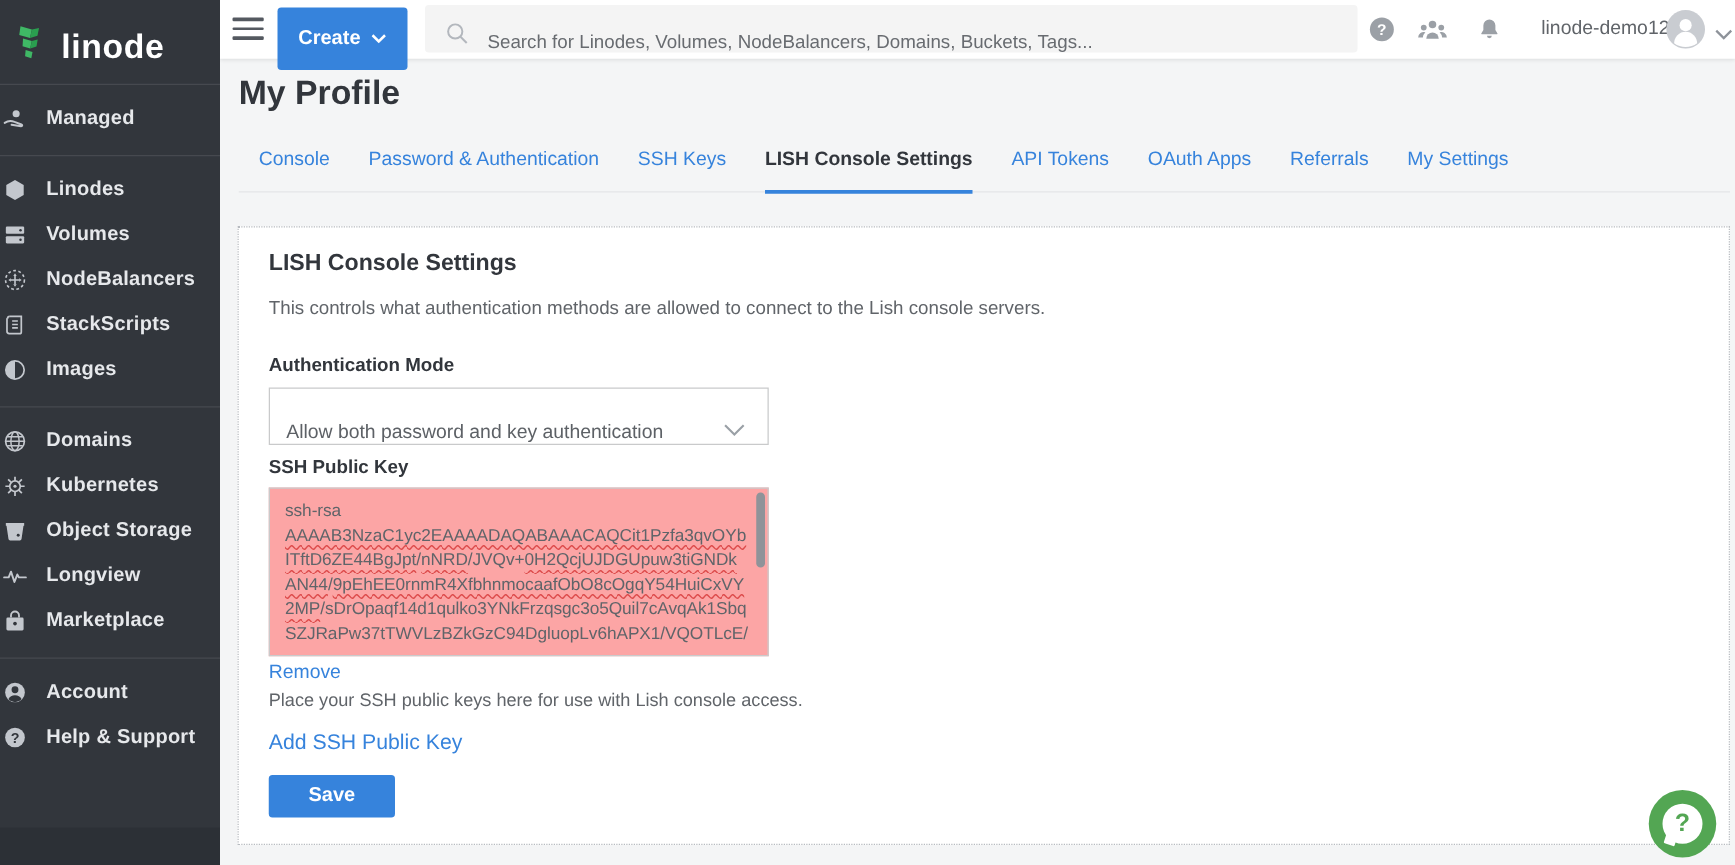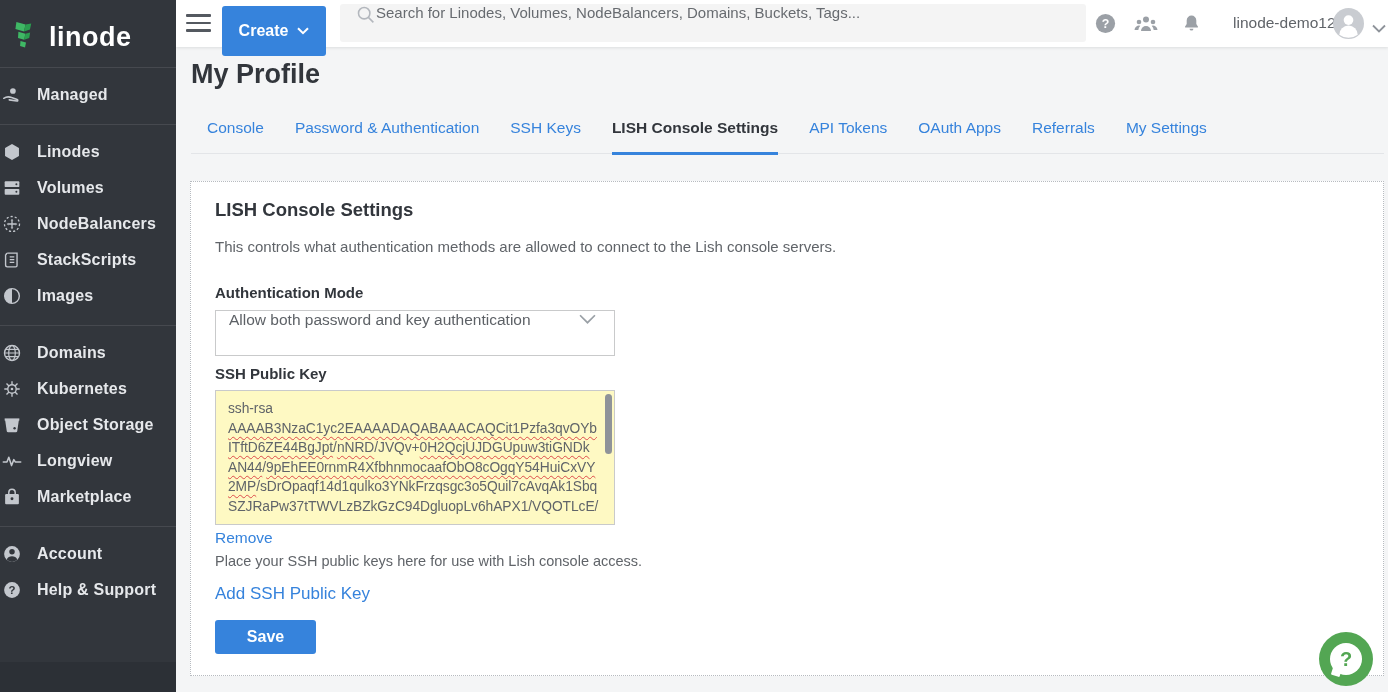--- a/index.html
+++ b/index.html
@@ -21,21 +21,21 @@
   
   .topbar { position:absolute; left:176px; top:0; width:1212px; height:47px; background:#fff;
             box-shadow:0 1px 3px rgba(50,54,60,.12); z-index:5; }
   .hamburger { position:absolute; left:10px; top:13px; width:25px; height:20px; display:flex;
                flex-direction:column; justify-content:space-between; cursor:pointer; padding:1px 0; }
   .hamburger span { display:block; height:2.6px; background:#545960; border-radius:1px; }
   .create-btn { position:absolute; left:46px; top:6px; width:104px; height:50px; background:#3683dc; border:none;
                 border-radius:3px; color:#fff; font-size:16px; font-weight:700; font-family:inherit;
                 display:flex; align-items:center; justify-content:center; gap:9px; cursor:pointer; }
   .search-box { position:absolute; left:164px; top:4px; width:746px; height:38px; background:#f4f4f4;
-                border-radius:3px; display:flex; align-items:flex-start; padding-left:15px; }
+                border-radius:3px; display:flex; align-items:flex-end; padding-left:15px; gap:14px; }
   .search-box input { flex:1; border:none; background:transparent; outline:none; font-size:15px;
                       font-family:inherit; color:#606469; }
   .search-box input::placeholder { color:#606469; opacity:.95; }
   .tb-icon { position:absolute; top:12px; cursor:pointer; display:flex; align-items:center; }
   .tb-help { left:918px; }
   .tb-community { left:956px; top:11px; }
   .tb-bell { left:1005px; }
   .tb-user { position:absolute; left:1057px; top:14px; font-size:15.5px; color:#606469; cursor:pointer; }
   .tb-avatar { position:absolute; left:1157px; top:8px; cursor:pointer; }
   .tb-caret { position:absolute; left:1196px; top:19px; cursor:pointer; }
@@ -49,24 +49,24 @@
   .tabs { display:flex; gap:31px; }
   .tab { font-size:15.5px; color:#3683dc; text-decoration:none; padding:12px 0 15px 0; cursor:pointer; white-space:nowrap; }
   .tab.active { color:#32363c; font-weight:600; border-bottom:3px solid #3683dc; margin-bottom:-2px; }
 
   .panel { position:absolute; left:14px; top:134px; width:1194px; height:495px; background:#fff;
            border:1px dotted #b7bbc0; padding:17px 0 0 24px; }
   .panel-heading { font-size:18.5px; font-weight:700; color:#32363c; }
   .panel-desc { margin-top:17px; font-size:15px; color:#606469; }
   .field-label { margin-top:29px; font-size:15px; font-weight:700; color:#32363c; }
   .select { margin-top:9px; width:400px; height:46px; border:1px solid #c9cacb; background:#fff;
-            display:flex; align-items:flex-start; padding:0 18px 0 13px; cursor:pointer; }
+            display:flex; align-items:flex-end; padding:0 18px 0 13px; cursor:pointer; }
   .select-value { flex:1; font-size:15.5px; color:#5d6166; }
   .key-label { margin-top:9px; font-size:15px; font-weight:700; color:#32363c; }
-  .textarea { margin-top:8px; width:400px; height:135px; border:1px solid #c9cacb; background:#fef9c3;
+  .textarea { margin-top:8px; width:400px; height:135px; border:1px solid #c9cacb; background:#fca5a5;
               position:relative; padding:8px 18px 0 12px; overflow:hidden; cursor:text; }
   .key-line { font-size:13.8px; line-height:19.6px; color:#606469; letter-spacing:-.05px; white-space:nowrap; }
   .wavy { text-decoration:underline; text-decoration-style:wavy; text-decoration-color:#dd4b4b;
           text-decoration-thickness:1px; text-underline-offset:2.5px; }
   .scroll-thumb { position:absolute; right:2px; top:3px; width:7px; height:60px; background:#8f9399; border-radius:4px; cursor:grab; }
   .remove-link { display:inline-block; margin-top:4px; font-size:15.5px; color:#3683dc; text-decoration:none; cursor:pointer; }
   .helper-text { margin-top:6px; font-size:14.5px; color:#606469; }
   .add-link { display:inline-block; margin-top:15px; font-size:17px; color:#3683dc; text-decoration:none; cursor:pointer; }
   .save-btn { display:block; margin-top:16px; width:101px; height:34px; background:#3683dc; border:none; border-radius:3px;
               color:#fff; font-size:16px; font-weight:700; font-family:inherit; cursor:pointer; }

